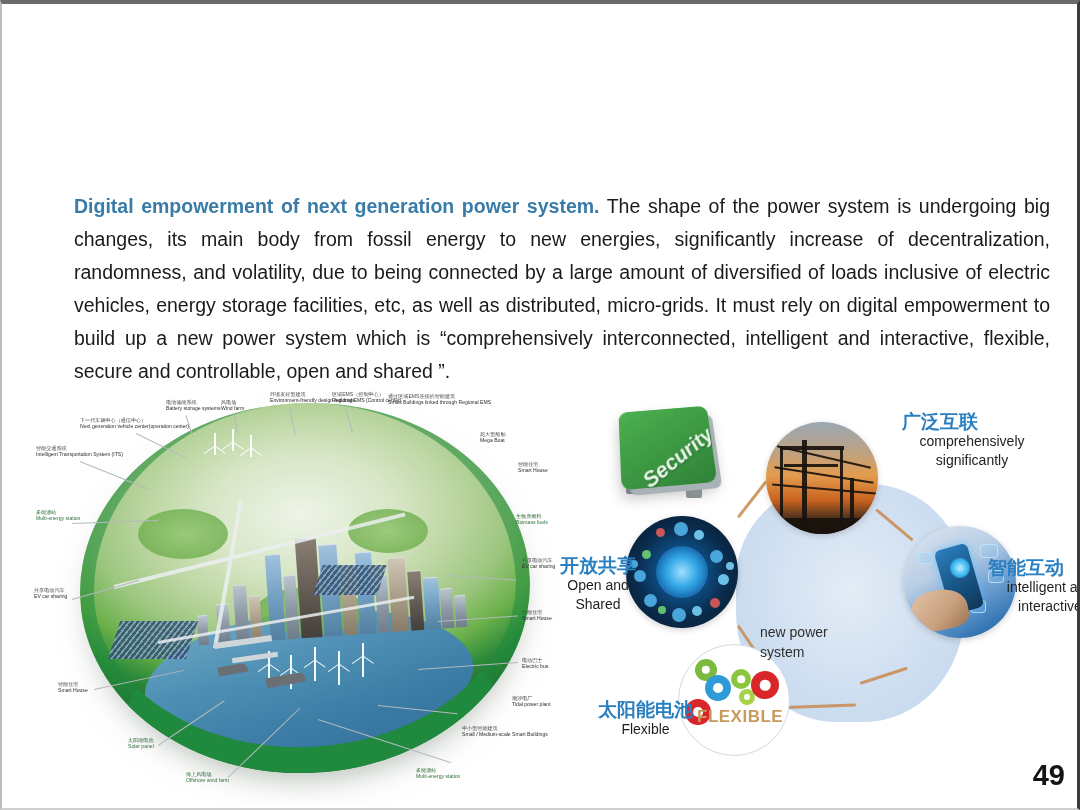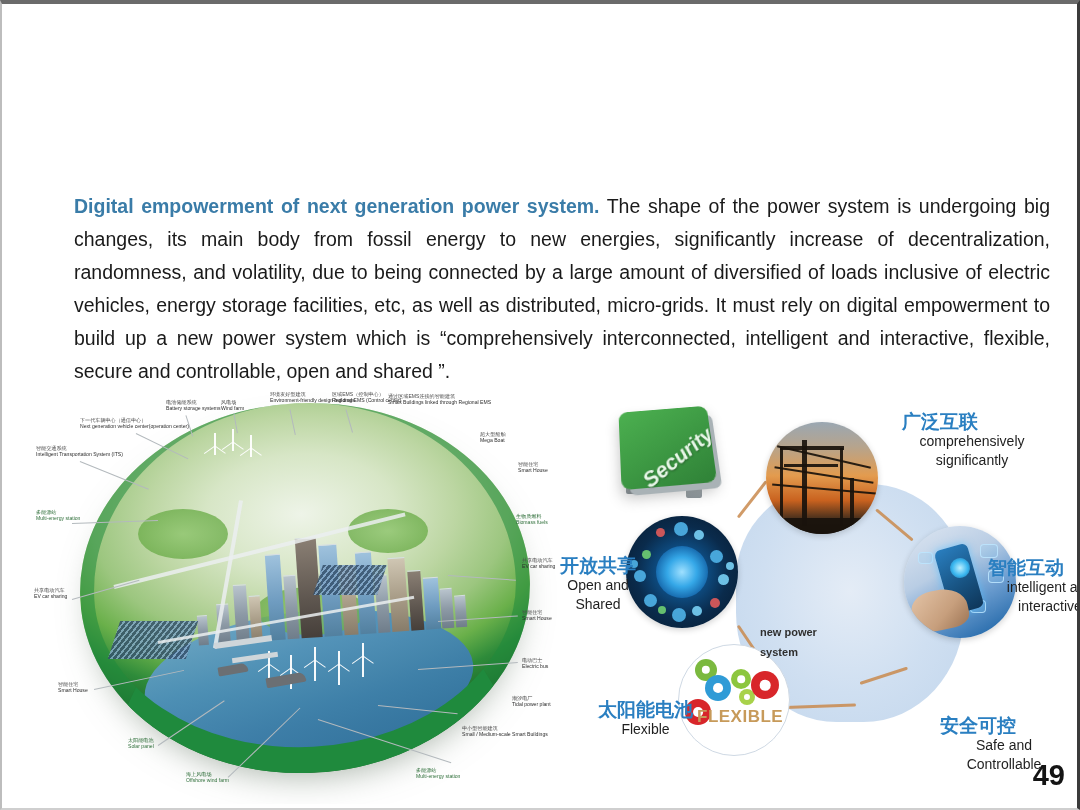--- a/index.html
+++ b/index.html
@@ -281,21 +281,21 @@
   }
 
   .hub-cn {
     position:absolute; left:152px; top:170px;
     font-size:22px; font-weight:bold; color:#2f2f2f;
     line-height:26px; letter-spacing:1px;
     font-family:"DejaVu Sans", sans-serif;
   }
   .hub-en {
     position:absolute; left:152px; top:226px;
-    font-size:11px; font-weight:700; color:#2f2f2f; line-height:20px;
+    font-size:14px; font-weight:400; color:#2f2f2f; line-height:20px;
   }
 
   .lbl { position:absolute; }
   .lbl .cn {
     display:block; font-size:19px; font-weight:bold; color:#2A7FC1;
     font-family:"DejaVu Sans", sans-serif; line-height:22px; white-space:nowrap;
   }
   .lbl .en {
     display:block; font-size:14px; font-weight:400; color:#1f1f1f;
     line-height:19px; white-space:nowrap;text-align:center;
@@ -574,21 +574,16 @@
       <span class="cn">智能互动</span>
       <span class="en">intelligent and</span>
       <span class="en">interactive</span>
     </div>
 
     <div class="lbl" id="lbl-flexible">
       <span class="cn">太阳能电池</span>
       <span class="en">Flexible</span>
     </div>
 
-    <div class="lbl" id="lbl-secure">
-      <span class="cn">安全可控</span>
-      <span class="en">Safe and</span>
-      <span class="en">Controllable</span>
-    </div>
   </div>
 
   <div id="page-number">49</div>
 </div>
 
 </body></html>

